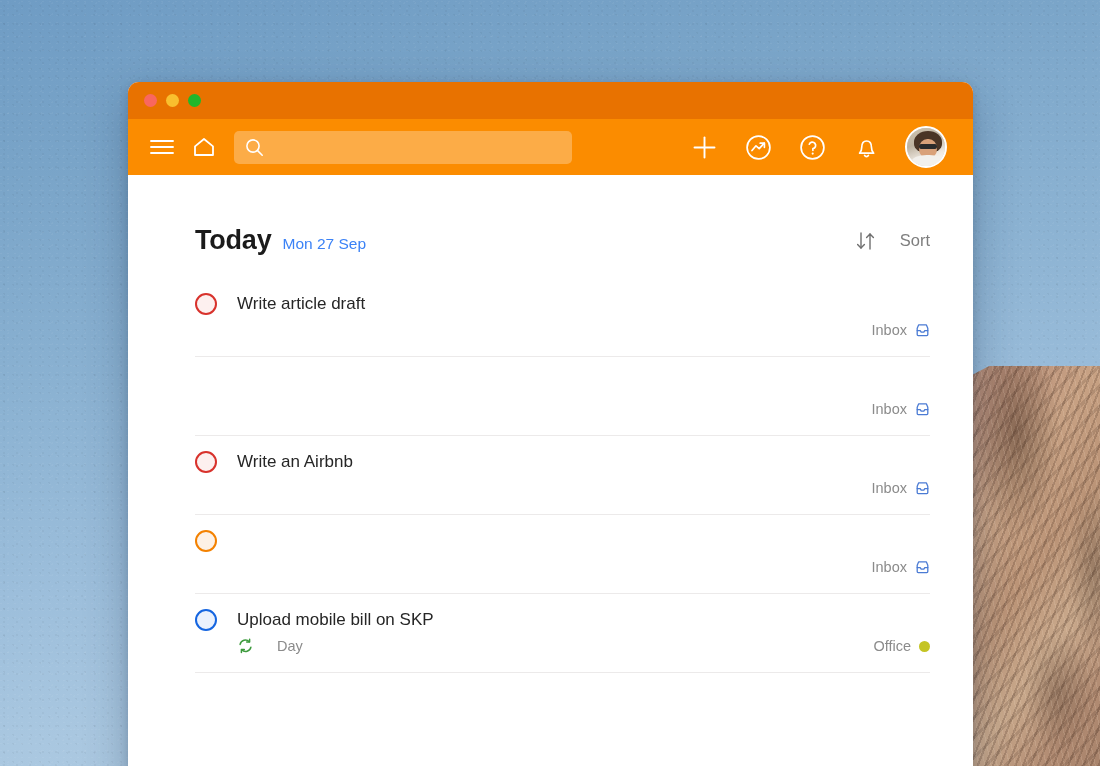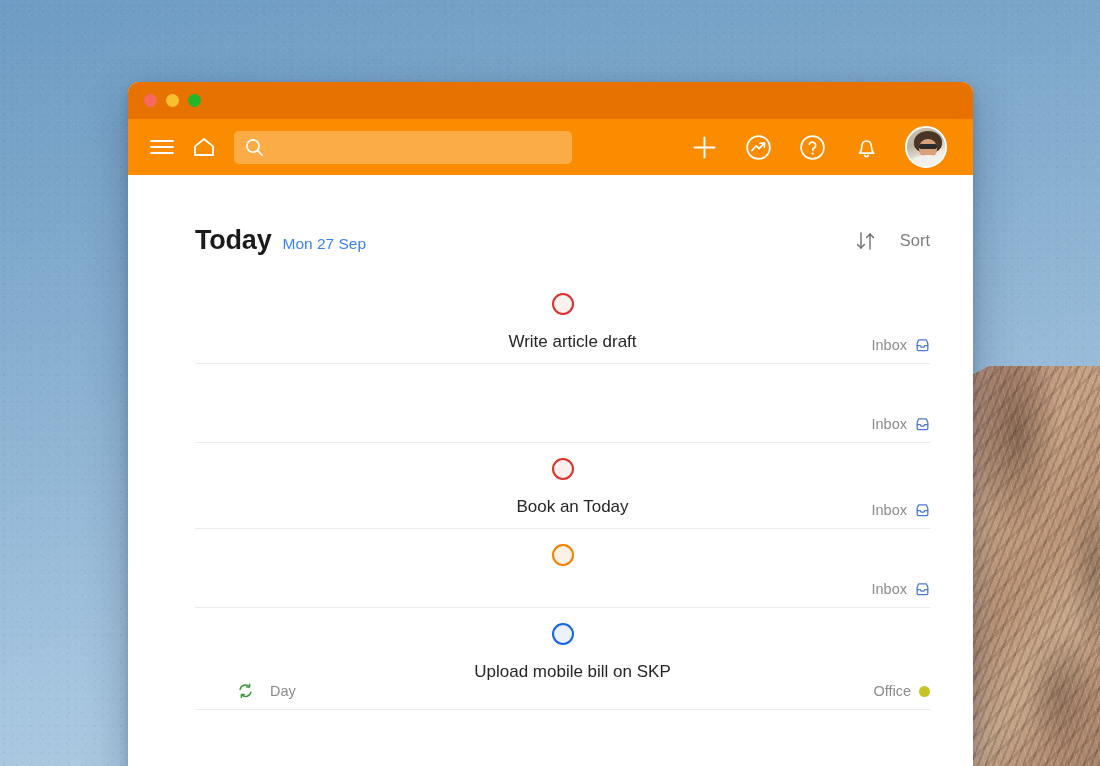--- a/index.html
+++ b/index.html
@@ -243,22 +243,21 @@
     position: relative;
     border-bottom: 1px solid #eceaea;
     min-height: 79px;
     padding: 14px 0 10px 0;
     display: block;
   }
   .task-row:last-of-type { border-bottom: 1px solid #eceaea; }
   .task-main {
     display: flex;
     align-items: center;
-    gap: 16px;
-    flex-direction: column;
+    gap: 0;
   }
   .check {
     width: 22px; height: 22px;
     border-radius: 50%;
     border: 2.5px solid #d8322c;
     background: #fdf0ef;
     flex: 0 0 auto;
     margin-top: 1px;
     cursor: pointer;
   }
@@ -268,29 +267,30 @@
 
   .task-text {
     font-size: 17px;
     color: #262626;
     margin-left: 20px;
     line-height: 22px;
   }
   .task-sub {
     display: flex;
     align-items: center;
-    gap: 16px;
+    gap: 23px;
     margin-left: 42px;
+    margin-top: 7px;
   }
   .repeat-label { font-size: 14.5px; color: #8b8b8b; }
 
   .task-meta {
     position: absolute;
     right: 0;
-    bottom: 10px;
+    bottom: 18px;
     display: flex;
     align-items: center;
     gap: 8px;
     font-size: 14.5px;
     color: #8b8b8b;
   }
   .list-dot {
     width: 11px; height: 11px;
     border-radius: 50%;
     background: #c4c424;
@@ -443,21 +443,21 @@
                   <path d="M2.2 5.2 L3.6 1.9 h7.8 l1.4 3.3 v6.4 a1 1 0 0 1-1 1 H3.2 a1 1 0 0 1-1-1 Z"></path>
                   <polyline points="2.2,7.6 5.2,7.6 6.2,9.2 8.8,9.2 9.8,7.6 12.8,7.6"></polyline>
                 </svg>
               </span>
             </div>
           </div>
 
           <div class="task-row">
             <div class="task-main">
               <span class="check red"></span>
-              <span class="task-text">Book an Today</span>
+              <span class="task-text">Write an Airbnb</span>
             </div>
             <div class="task-meta">
               <span>Inbox</span>
               <span>
                 <svg width="15" height="15" viewBox="0 0 15 15" fill="none" stroke="#4b7bd4" stroke-width="1.3" stroke-linecap="round" stroke-linejoin="round">
                   <path d="M2.2 5.2 L3.6 1.9 h7.8 l1.4 3.3 v6.4 a1 1 0 0 1-1 1 H3.2 a1 1 0 0 1-1-1 Z"></path>
                   <polyline points="2.2,7.6 5.2,7.6 6.2,9.2 8.8,9.2 9.8,7.6 12.8,7.6"></polyline>
                 </svg>
               </span>
             </div>

